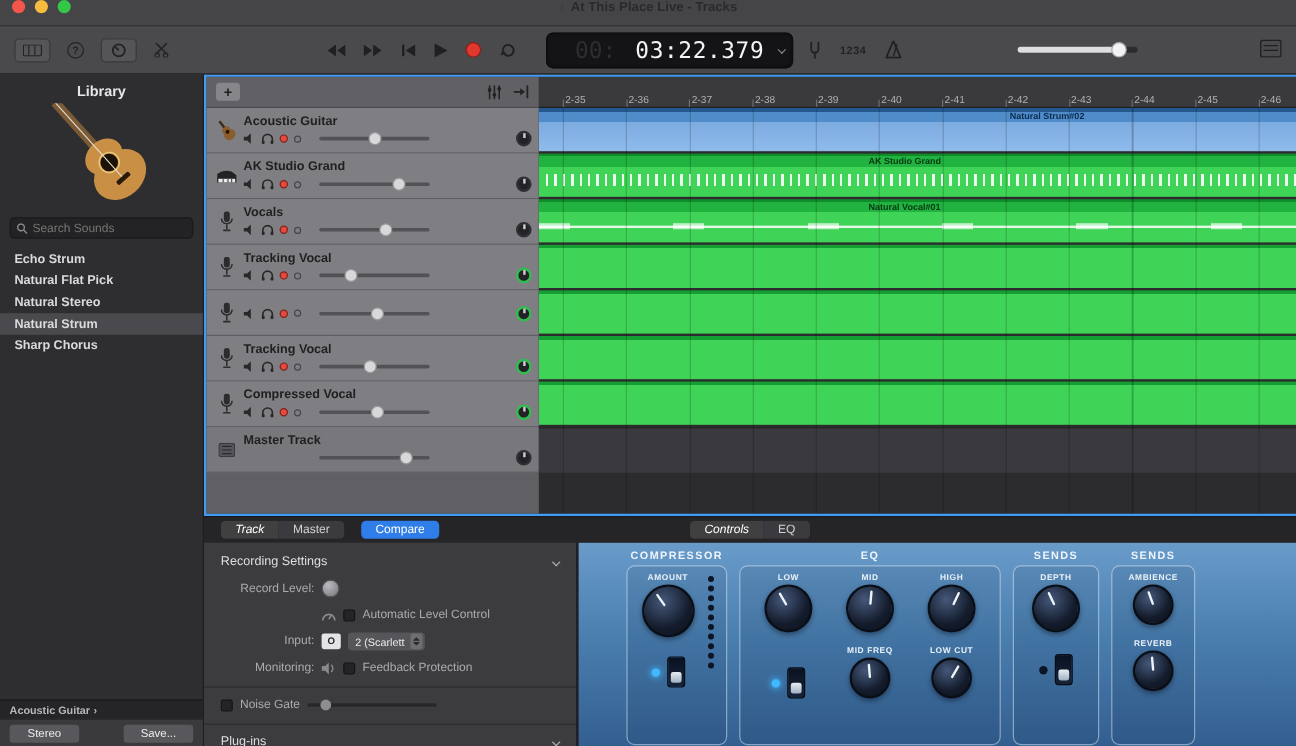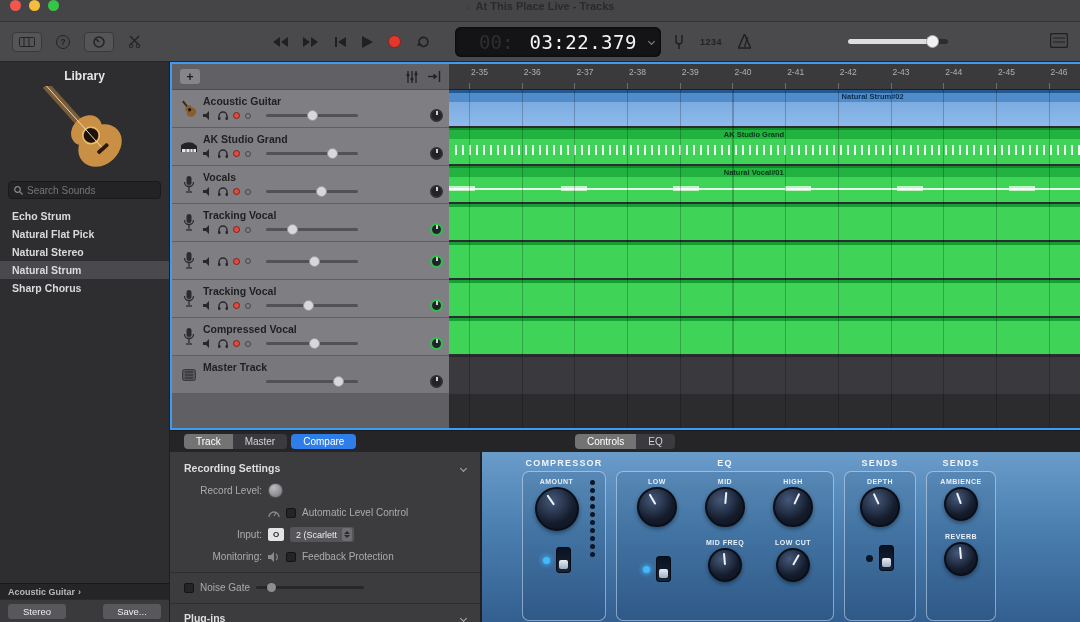--- a/index.html
+++ b/index.html
@@ -87,21 +87,21 @@
            background:#d8d8db;border:1px solid #97979b;}
   .t-knob{width:13px;height:13px;border-radius:50%;background:#232327;border:2px solid #303034;
           margin-left:auto;position:relative;flex:0 0 13px;}
   .t-knob::after{content:"";position:absolute;left:50%;top:0;width:2px;height:4px;margin-left:-1px;background:#cfcfd2;}
   .headers-fill{flex:1;background:#606064;}
 
   
   .timeline{flex:1;position:relative;background:#2c2c2e;overflow:hidden;}
   .ruler{height:26px;background:#3a3a3d;border-bottom:1px solid #1f1f21;display:flex;align-items:flex-end;
          padding-left:22px;position:relative;}
-  .ruler-cell{flex:0 0 52.7px;font-size:8.5px;color:#b0b0b4;position:relative;padding-bottom:12px;}
+  .ruler-cell{flex:0 0 52.7px;font-size:8.5px;color:#b0b0b4;position:relative;padding-bottom:1px;}
   .ruler-cell::before{content:"";position:absolute;left:-2px;bottom:0;width:1px;height:6px;background:#6d6d71;}
   .lane{height:38px;position:relative;}
   .lane.masterlane{background:#3a3a3e;border-top:1px solid #26262a;}
   .region{position:absolute;left:0;right:0;top:0;bottom:2px;}
   .region.blue{background:linear-gradient(180deg,#24598f 0,#24598f 3px,#4f8cc9 3px,#4f8cc9 12px,#7cabe0 12px,#8fbbec 100%);}
   .region.green{background:linear-gradient(180deg,#108c2a 0,#108c2a 2px,#22b23f 2px,#22b23f 11px,#3fd457 11px,#3fd457 100%);}
   .region.green.plain{background:linear-gradient(180deg,#159e31 0,#159e31 3px,#3fd457 3px,#3fd457 100%);}
   .r-label{position:absolute;top:2px;font-size:7.5px;font-weight:700;}
   .region.blue .r-label{left:60%;color:#0a2c50;}
   .region.green .r-label{left:42%;color:#063914;}
@@ -111,30 +111,30 @@
   .wave-blobs{position:absolute;left:0;right:0;top:20px;height:5px;opacity:.75;
               background:repeating-linear-gradient(90deg,rgba(255,255,255,.9) 0 26px,transparent 26px 112px);}
   .grid{position:absolute;left:0;right:0;top:26px;bottom:0;pointer-events:none;
         background:repeating-linear-gradient(90deg,rgba(0,0,0,.22) 0 1px,transparent 1px 52.7px);
         background-position-x:20px;}
 
   
   .tabbar{height:22px;background:#252527;border-top:1px solid #1a1a1c;display:flex;align-items:center;position:relative;}
   .seg{display:flex;border-radius:4px;overflow:hidden;margin-left:14px;}
   .tab{height:15px;padding:0 12px;font-size:10px;display:flex;align-items:center;}
-  .tab.active{background:#737373;color:#fff;}
+  .tab.active{background:#404040;color:#fff;font-style:italic;}
   .tab.inactive{background:#3b3b3f;color:#d2d2d5;}
-  .pill{margin-left:4px;height:15px;padding:0 12px;border-radius:4px;background:#2e7de9;color:#fff;
+  .pill{margin-left:14px;height:15px;padding:0 12px;border-radius:4px;background:#2e7de9;color:#fff;
         font-size:10px;display:flex;align-items:center;}
   .seg.center{position:absolute;left:405px;margin:0;}
 
   
   .bottom{flex:1;display:flex;overflow:hidden;}
   .settings{width:310px;flex:0 0 310px;background:#3c3c3e;padding:10px 14px 0;position:relative;}
-  .sec-head{display:flex;justify-content:space-between;align-items:center;font-size:10.5px;color:#dedee0;font-weight:700;}
+  .sec-head{display:flex;justify-content:space-between;align-items:center;font-size:10.5px;color:#dedee0;font-weight:400;}
   .chev{display:inline-block;width:5px;height:5px;border-right:1.5px solid #aaaaae;border-bottom:1.5px solid #aaaaae;
         transform:rotate(45deg);}
   .srow{display:flex;align-items:center;margin-top:9px;gap:6px;font-size:10px;color:#ababaf;}
   .lbl{width:78px;text-align:right;flex:0 0 78px;}
   .knob-s{width:15px;height:15px;border-radius:50%;background:radial-gradient(circle at 35% 30%,#bcbcc0,#737377);
           border:1px solid #55555a;}
   .chk{width:10px;height:10px;background:#242426;border:1px solid #141416;border-radius:2px;flex:0 0 10px;}
   .o-btn{width:16px;height:13px;background:#e4e4e6;border-radius:2px;color:#28282a;font-size:8px;font-weight:700;
          display:flex;align-items:center;justify-content:center;}
   .dd{height:15px;background:#56565a;border-radius:3px;display:flex;align-items:center;gap:5px;padding:0 2px 0 6px;

